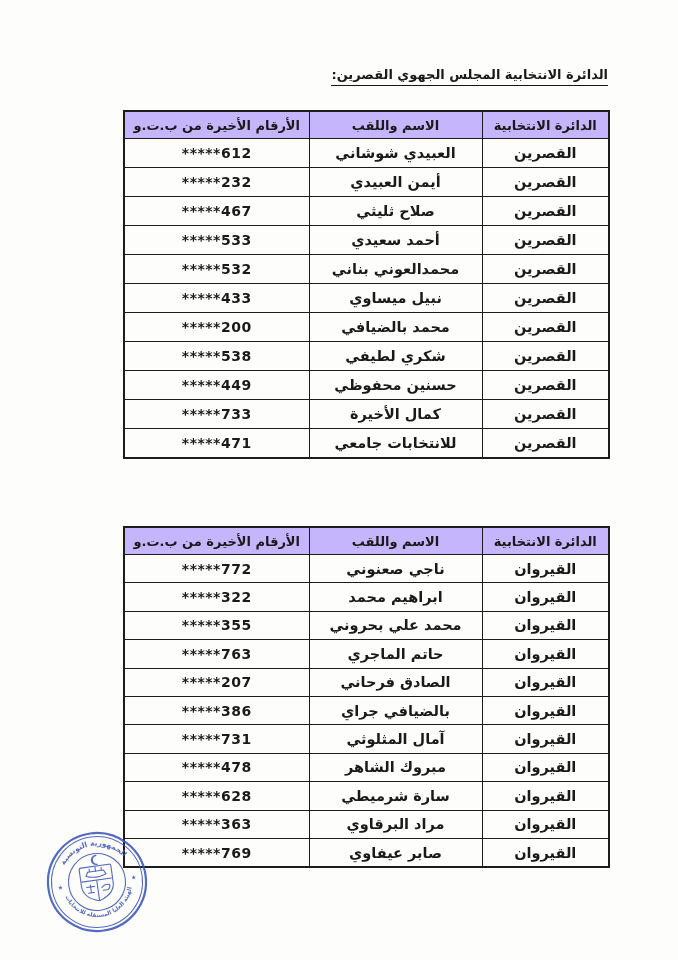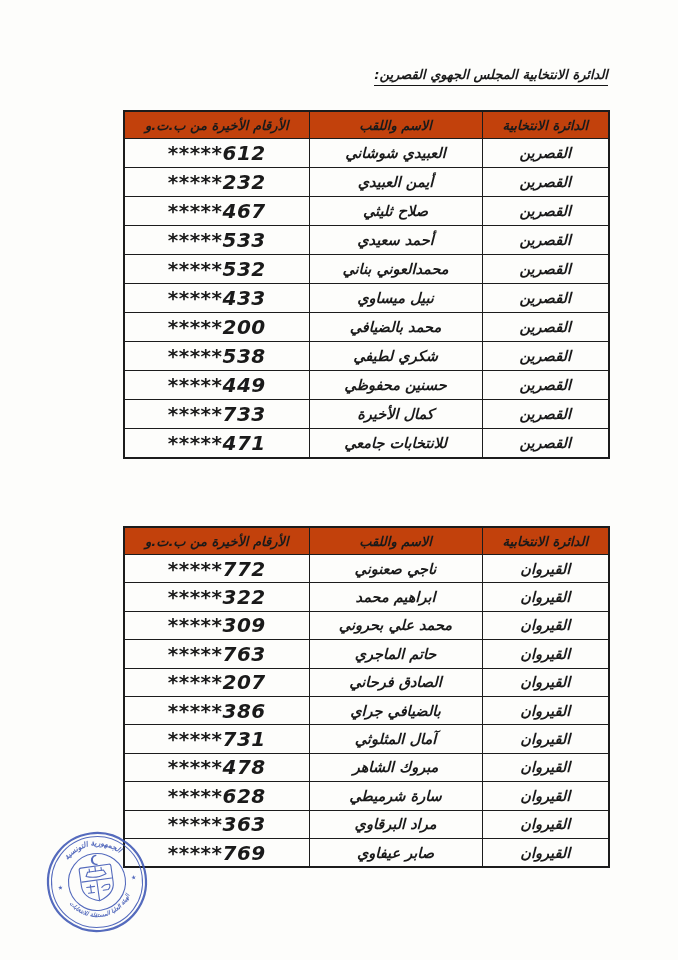--- a/index.html
+++ b/index.html
@@ -1,42 +1,42 @@
 <!DOCTYPE html>
 <html lang="ar"><head>
 <meta charset="utf-8">
 <style>
   html,body{margin:0;padding:0;background:#e8e8e8;}
   .sheet{
     position:relative;width:678px;height:960px;margin:0 auto;
     background:#fdfdfb;overflow:hidden;
-    font-family:"DejaVu Sans", sans-serif;color:#1a1a1a;font-style:italic;
+    font-family:"DejaVu Sans", sans-serif;color:#1a1a1a;
   }
   .doc-title{
     position:absolute;right:70px;direction:rtl;white-space:nowrap;
     font-size:13px;font-weight:bold;
     border-bottom:1.5px solid #161616;padding-bottom:2px;line-height:1.2;
   }
   #title-kasserine{top:67px;}
   #title-kairouan{top:497px;}
   table.roster{
     position:absolute;left:123px;width:485px;direction:rtl;
     border-collapse:collapse;table-layout:fixed;
     border:2px solid #1c1c1c;background:#fdfdfb;
   }
   #table-kasserine{top:110px;}
   #table-kairouan{top:526px;}
   .roster th,.roster td{
     border:1.5px solid #1c1c1c;text-align:center;vertical-align:middle;
     font-weight:bold;padding:0 4px;overflow:hidden;white-space:nowrap;
   }
-  .roster th{background:#c2410c;height:26px;font-size:13px;}
+  .roster th{background:#c4b5fd;height:26px;font-size:13px;}
   .roster td{height:28px;font-size:14.5px;}
   #table-kairouan td{height:27.4px;}
-  .roster td.col-id_digits{direction:ltr;font-size:20px;letter-spacing:.5px;}
+  .roster td.col-id_digits{direction:ltr;font-size:14px;letter-spacing:.5px;}
   .stamp{
     position:absolute;left:45px;top:830px;width:104px;height:104px;
     opacity:.88;transform:rotate(-8deg);z-index:5;pointer-events:none;
   }
 </style>
 </head>
 <body>
 
 <div class="sheet">
 
@@ -135,21 +135,21 @@
           <td class="col-id_digits">*****772</td>
         </tr>
         <tr>
           <td class="col-district">القيروان</td>
           <td class="col-name">ابراهيم محمد</td>
           <td class="col-id_digits">*****322</td>
         </tr>
         <tr>
           <td class="col-district">القيروان</td>
           <td class="col-name">محمد علي بحروني</td>
-          <td class="col-id_digits">*****309</td>
+          <td class="col-id_digits">*****355</td>
         </tr>
         <tr>
           <td class="col-district">القيروان</td>
           <td class="col-name">حاتم الماجري</td>
           <td class="col-id_digits">*****763</td>
         </tr>
         <tr>
           <td class="col-district">القيروان</td>
           <td class="col-name">الصادق فرحاني</td>
           <td class="col-id_digits">*****207</td>

